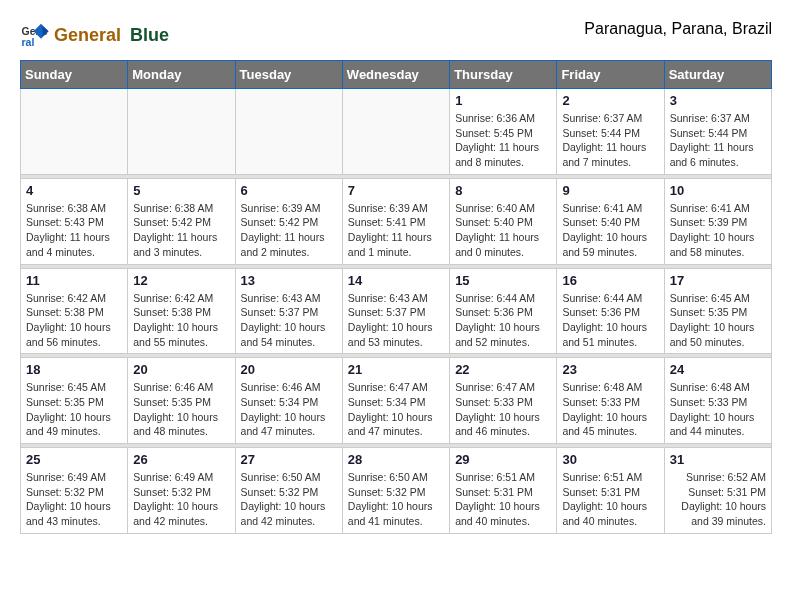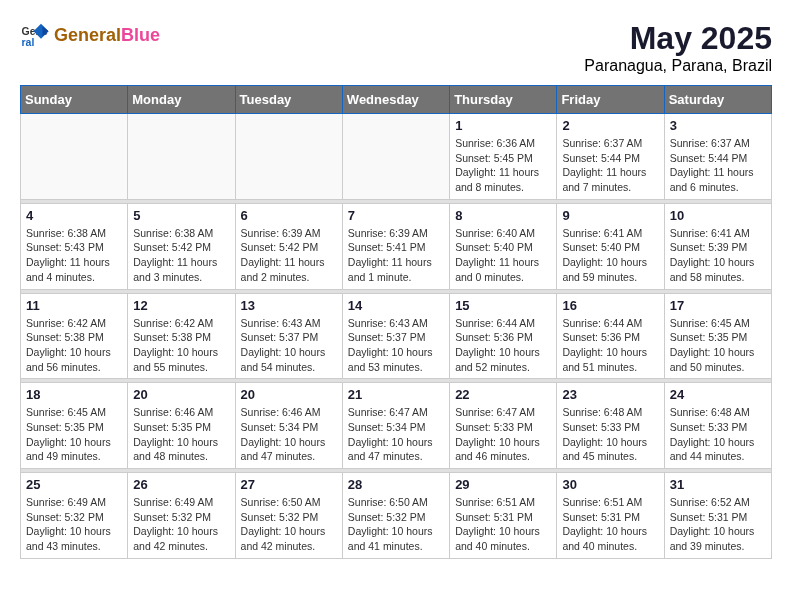--- a/index.html
+++ b/index.html
@@ -82,26 +82,25 @@
   <div class="logo">
     <svg class="logo-icon" viewBox="0 0 40 40">
       <text x="2" y="20" font-size="14" font-weight="bold" fill="#333">Gene</text>
       <text x="2" y="34" font-size="14" font-weight="bold" fill="#1565c0">ral</text>
       <polygon points="28,5 38,15 28,25 18,15" fill="#1565c0"></polygon>
       <polygon points="30,8 38,15 30,22" fill="#0d47a1"></polygon>
     </svg>
     <div>
       <div style="display:flex; align-items:baseline; gap:0;">
         <span style="font-size:18px; font-weight:bold; color:#a16207;">General</span>
-          <span style="font-size:18px; font-weight:bold; color:#ec4899;">Blue</span>
+          <span style="font-size:18px; font-weight:bold; color:#14532d;padding-left:9px;">Blue</span>
       </div>
     </div>
   </div>
   <div class="title-area">
-    <div class="month-title">May 2025</div>
     <div class="location-title">Paranagua, Parana, Brazil</div>
   </div>
 </div>
 
 <table class="calendar">
   <thead>
     <tr>
     <th>Sunday</th>
         <th>Monday</th>
         <th>Tuesday</th>
@@ -342,20 +341,20 @@
         </td>
         <td>
           <div class="day-number">30</div>
           <div class="day-info" style="white-space: pre-line;">Sunrise: 6:51 AM
 Sunset: 5:31 PM
 Daylight: 10 hours
 and 40 minutes.</div>
         </td>
         <td>
           <div class="day-number">31</div>
-          <div class="day-info" style="white-space: pre-line;">Sunrise: 6:52 AM
+          <div class="day-info" style="white-space: pre-line; text-align: right;">Sunrise: 6:52 AM
 Sunset: 5:31 PM
 Daylight: 10 hours
 and 39 minutes.</div>
         </td>
       </tr>
     </tbody>
 </table>
 
 </body></html>

